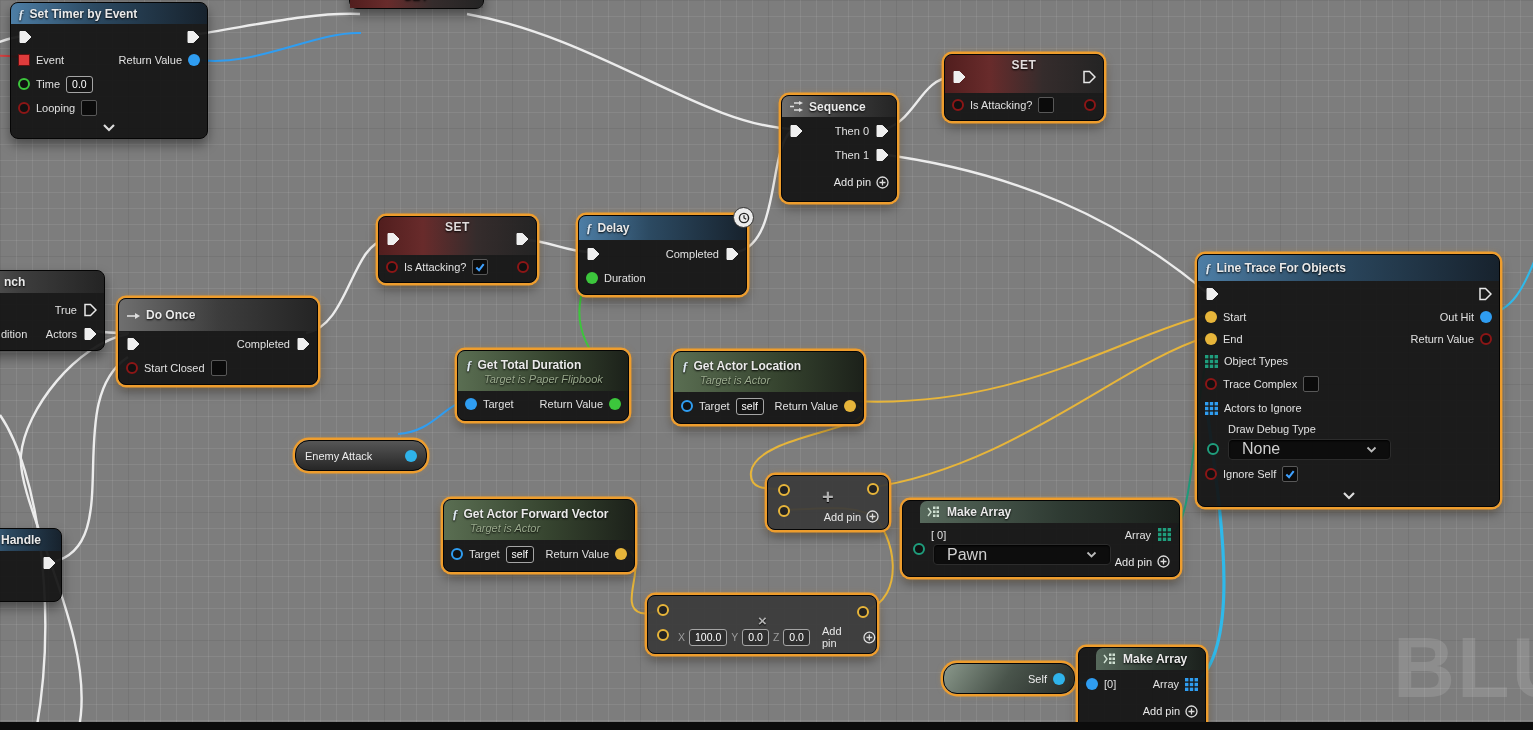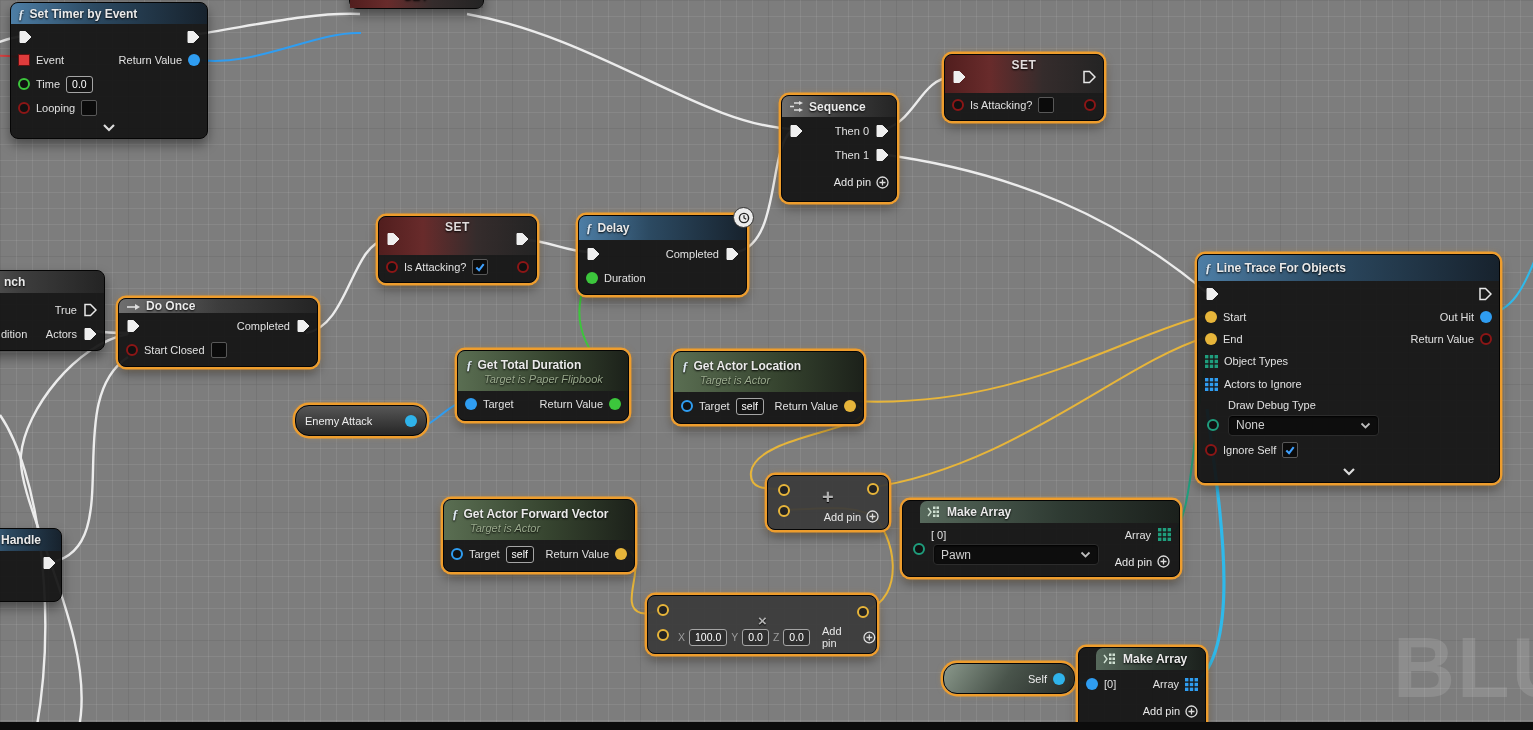--- a/index.html
+++ b/index.html
@@ -50,21 +50,21 @@
   .px{flex:none;}
   .px.f path{fill:#efefef;stroke:#efefef;stroke-width:1;}
   .px.h path{fill:none;stroke:#e8e8e8;stroke-width:1.5;}
   .fld{border:1px solid #a5a5a5;border-radius:3px;padding:0 5px;font-size:10.5px;line-height:15px;color:#fff;
     background:rgba(0,0,0,0.25);white-space:nowrap;}
   .cb{width:14px;height:14px;background:#0b0b0b;border:1px solid #585858;border-radius:2px;flex:none;
     display:flex;align-items:center;justify-content:center;}
   .cb svg{display:none;}
   .cb.on svg{display:block;}
   .dd{display:flex;align-items:center;background:#0d0d0d;border:1px solid #2c2c2c;border-radius:4px;
-    color:#cfcfcf;font-size:12px;padding:0 7px;height:19px;box-shadow:inset 0 1px 2px #000;}
+    color:#cfcfcf;font-size:16px;padding:0 13px;height:19px;box-shadow:inset 0 1px 2px #000;}
   .dd .dchev{margin-left:auto;}
   .addpin{display:flex;align-items:center;gap:5px;font-size:11px;color:#e8e8e8;}
   .chevrow{display:flex;justify-content:center;align-items:center;height:14px;}
   .gi{flex:none;}
   .pill{position:absolute;z-index:2;display:flex;align-items:center;gap:6px;padding:0 9px;border-radius:14px;
     border:1px solid #050505;font-size:11px;color:#ececec;box-shadow:0 3px 6px rgba(0,0,0,0.35);}
   .pill.sel{box-shadow:0 0 0 2.4px #ee9d2d,0 0 6px rgba(238,157,45,0.5);}
   .pill .pl{margin-left:auto;}
   .opsym{position:absolute;font-weight:bold;color:#b0b0b0;text-shadow:0 1px 1px #000;}
   .clockbadge{position:absolute;right:-8px;top:-9px;width:19px;height:19px;border-radius:50%;background:#ececec;
@@ -269,21 +269,21 @@
           </span>
       </div>
       <div class="row" style="height:24px;">
         <span class="p f" style="--pc:#3cc63c"></span>
         <span>Duration</span>
       </div>
     </div>
   </div>
 
   <div class="node sel" style="left:118px;top:298px;width:198px;">
-    <div class="hdr hdr-gray" style="height:14px;">
+    <div class="hdr hdr-gray" style="height:32px;">
       <svg width="15" height="11" viewBox="0 0 15 11">
           <path d="M1,6 h8" stroke="#ddd" stroke-width="1.6" fill="none"></path>
           <path d="M9,3 l5,3 -5,3 z" fill="#ddd"></path>
         </svg>
       <span>Do Once</span>
     </div>
     <div class="body">
       <div class="row" style="height:24px;">
         <svg class="px f" width="14" height="14" viewBox="0 0 14 14">
             <path d="M2 1.5 h5.5 L13 7 L7.5 12.5 H2 z"></path>
@@ -363,21 +363,21 @@
         <span>Target</span>
         <span class="fld">self</span>
         <span class="rg">
             <span>Return Value</span>
           <span class="p f" style="--pc:#e7b53a"></span>
           </span>
       </div>
     </div>
   </div>
 
-  <div class="pill sel" style="left:295px;top:405px;width:112px;height:29px;background:linear-gradient(180deg,#565656,#262626);">
+  <div class="pill sel" style="left:295px;top:440px;width:112px;height:29px;background:linear-gradient(180deg,#565656,#262626);">
     <span>Enemy Attack</span>
     <span class="p f pl" style="--pc:#2fb3ea"></span>
   </div>
 
   <div class="node sel" style="left:443px;top:499px;width:190px;">
     <div class="hdr hdr2 hdr-green2">
       <span class="t1">
           <span class="fx">ƒ</span>
         <span>Get Actor Forward Vector</span>
         </span>
@@ -522,20 +522,25 @@
               <rect x="4.8" y="4.8" width="3.4" height="3.4"></rect>
               <rect x="9.6" y="4.8" width="3.4" height="3.4"></rect>
               <rect x="0" y="9.6" width="3.4" height="3.4"></rect>
               <rect x="4.8" y="9.6" width="3.4" height="3.4"></rect>
               <rect x="9.6" y="9.6" width="3.4" height="3.4"></rect>
             </g>
           </svg>
         <span>Object Types</span>
       </div>
       <div class="row" style="height:24px;">
+        <span class="p h" style="--pc:#8c1616"></span>
+        <span>Trace Complex</span>
+        <span class="cb"></span>
+      </div>
+      <div class="row" style="height:24px;">
         <svg class="gi" width="13" height="13" viewBox="0 0 13 13">
             <g fill="#2f9df1">
               <rect x="0" y="0" width="3.4" height="3.4"></rect>
               <rect x="4.8" y="0" width="3.4" height="3.4"></rect>
               <rect x="9.6" y="0" width="3.4" height="3.4"></rect>
               <rect x="0" y="4.8" width="3.4" height="3.4"></rect>
               <rect x="4.8" y="4.8" width="3.4" height="3.4"></rect>
               <rect x="9.6" y="4.8" width="3.4" height="3.4"></rect>
               <rect x="0" y="9.6" width="3.4" height="3.4"></rect>
               <rect x="4.8" y="9.6" width="3.4" height="3.4"></rect>

